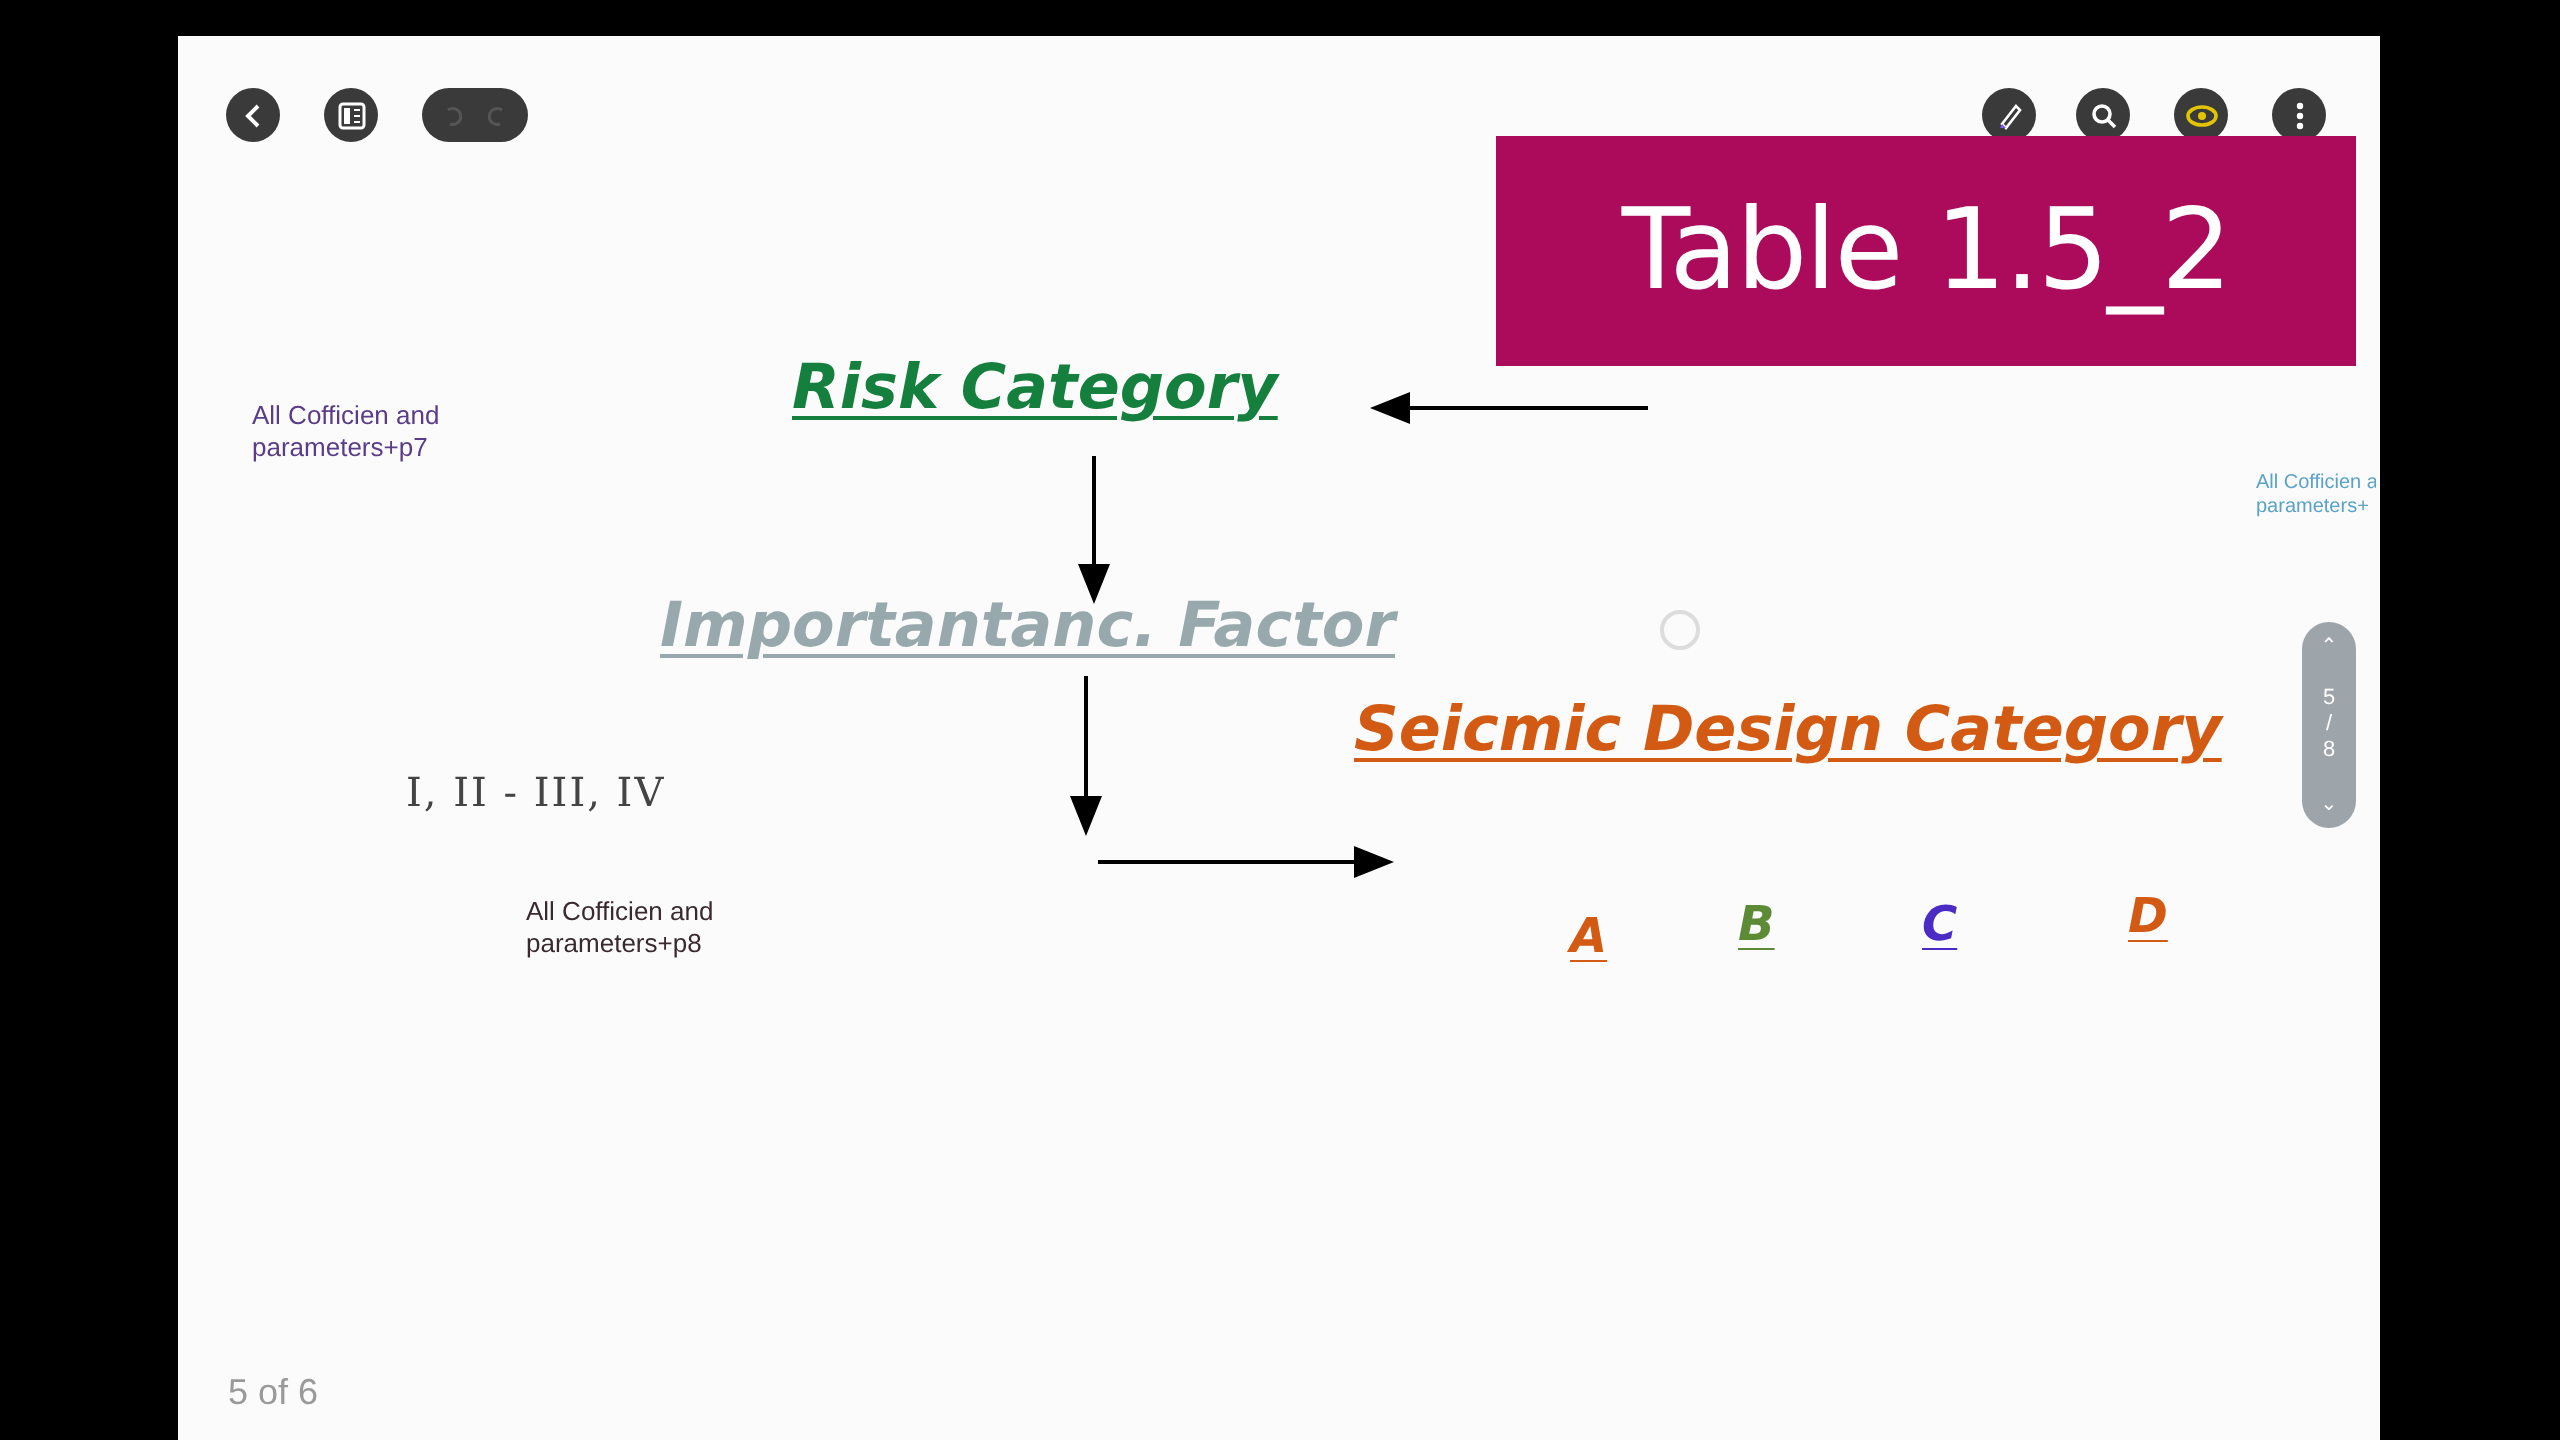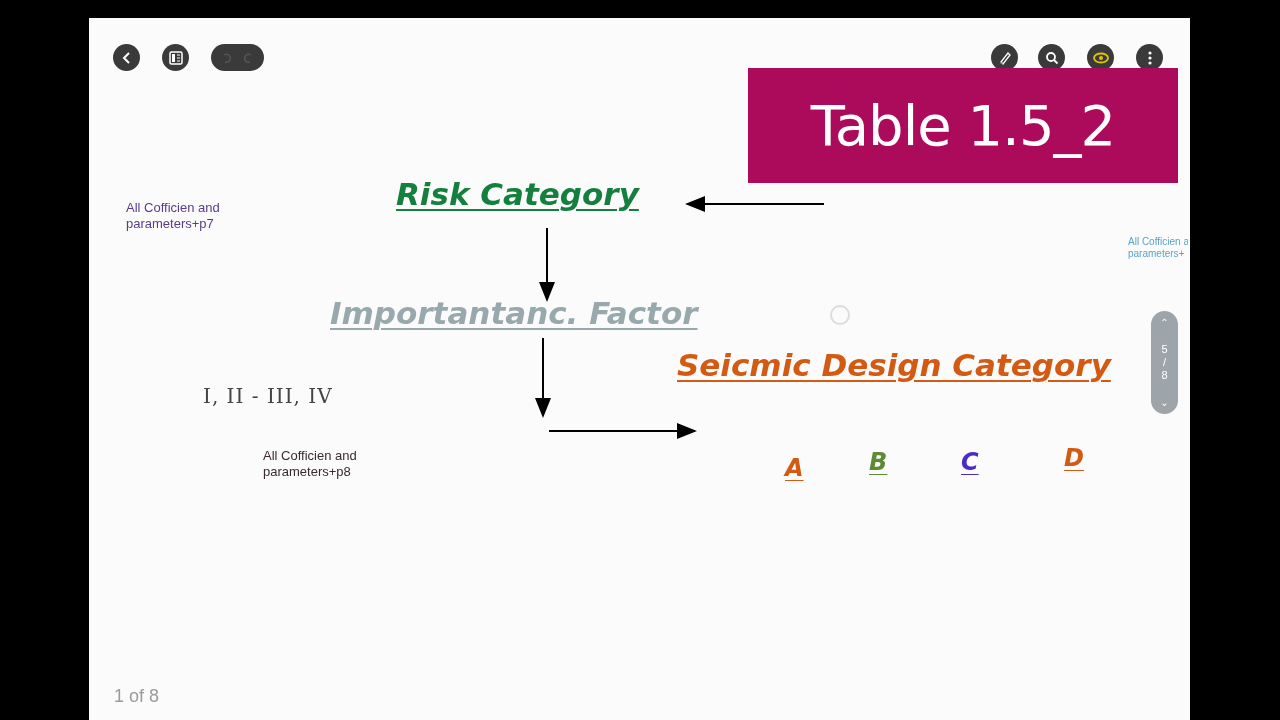--- a/index.html
+++ b/index.html
@@ -124,14 +124,14 @@
   <div class="scroller">
     <span>⌃</span>
     <div style="text-align:center;line-height:13px;font-size:11px;">
       <div>5</div>
       <div>/</div>
       <div>8</div>
     </div>
     <span>⌄</span>
   </div>
 
-  <div style="position:absolute;left:25px;top:668px;font-size:18px;color:#9a9a9a;">1 of 8</div>
+  <div style="position:absolute;left:25px;top:668px;font-size:18px;color:#9a9a9a;">5 of 6</div>
 </div>
 
 </body></html>

